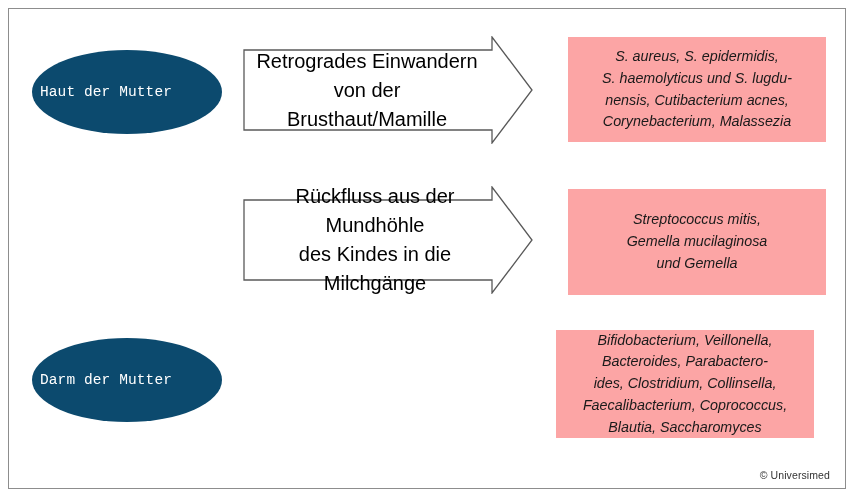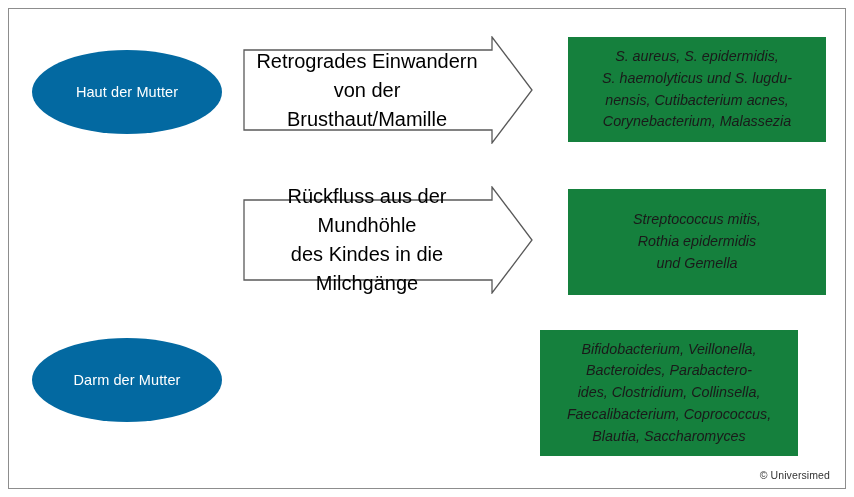--- a/index.html
+++ b/index.html
@@ -32,25 +32,26 @@
   .row {
     position: absolute;
     left: 0;
     width: 854px;
   }
 
   
   .ellipse {
     position: absolute;
     border-radius: 50%;
-    background: #0369a1;
+    background: #0c4a6e;
     display: flex;
     align-items: center;
-    justify-content: center;
+    justify-content: flex-start;
     box-sizing: border-box;
+    font-family: Liberation Mono, monospace;
   }
   .ellipse-label {
     color: #ffffff;
     font-size: 14.5px;
     line-height: 1.15;
     text-align: center;
     letter-spacing: 0.1px;
     padding: 0 8px;
   }
 
@@ -80,21 +81,21 @@
     box-sizing: border-box;
     padding-left: 8px;
   }
   .arrow-label.wide {
     width: 262px;
   }
 
   
   .resultbox {
     position: absolute;
-    background: #15803d;
+    background: #fca5a5;
     display: flex;
     align-items: center;
     justify-content: center;
     box-sizing: border-box;
   }
   .resultbox-text {
     font-style: italic;
     font-size: 14.3px;
     line-height: 1.52;
     text-align: center;
@@ -142,39 +143,39 @@
     </div>
   </div>
 
   <div class="row" style="top:0;height:180px;">
 
 
     <div class="arrow" style="left:243px; top:186px; width:290px; height:108px;">
       <svg width="290" height="108" viewBox="0 0 290 108">
         <polygon points="1,14 249,14 249,1 289,54 249,107 249,94 1,94" fill="#ffffff" stroke="#595959" stroke-width="1.3" stroke-linejoin="miter"></polygon>
       </svg>
-      <div class="arrow-label" style="white-space:pre-line;">Rückfluss aus der Mundhöhle
+      <div class="arrow-label" style="white-space:pre-line;margin-left:8px;">Rückfluss aus der Mundhöhle
 des Kindes in die Milchgänge</div>
     </div>
 
     <div class="resultbox" style="left:568px; top:189px; width:258px; height:106px;">
       <span class="resultbox-text">Streptococcus mitis,
-Rothia epidermidis
+Gemella mucilaginosa
 und Gemella</span>
     </div>
   </div>
 
   <div class="row" style="top:0;height:180px;">
 
     <div class="ellipse" style="left:32px; top:338px; width:190px; height:84px;">
       <span class="ellipse-label">Darm der Mutter</span>
     </div>
 
 
-    <div class="resultbox" style="left:540px; top:330px; width:258px; height:126px;">
+    <div class="resultbox" style="left:556px; top:330px; width:258px; height:108px;">
       <span class="resultbox-text">Bifidobacterium, Veillonella,
 Bacteroides, Parabactero-
 ides, Clostridium, Collinsella,
 Faecalibacterium, Coprococcus,
 Blautia, Saccharomyces</span>
     </div>
   </div>
 
   <div class="copyright">© Universimed</div>
 

